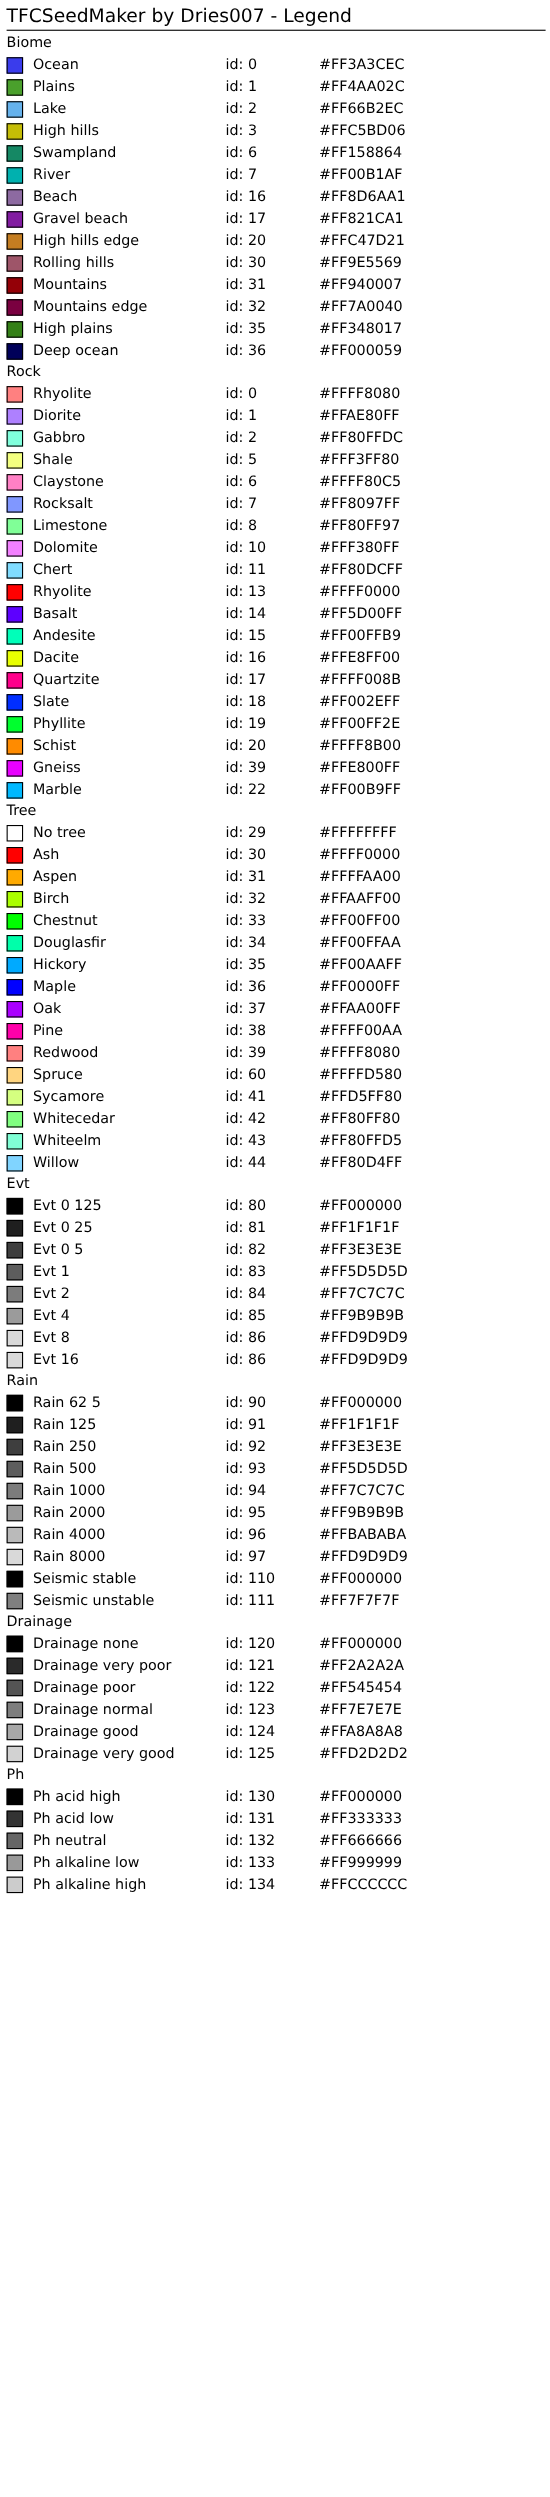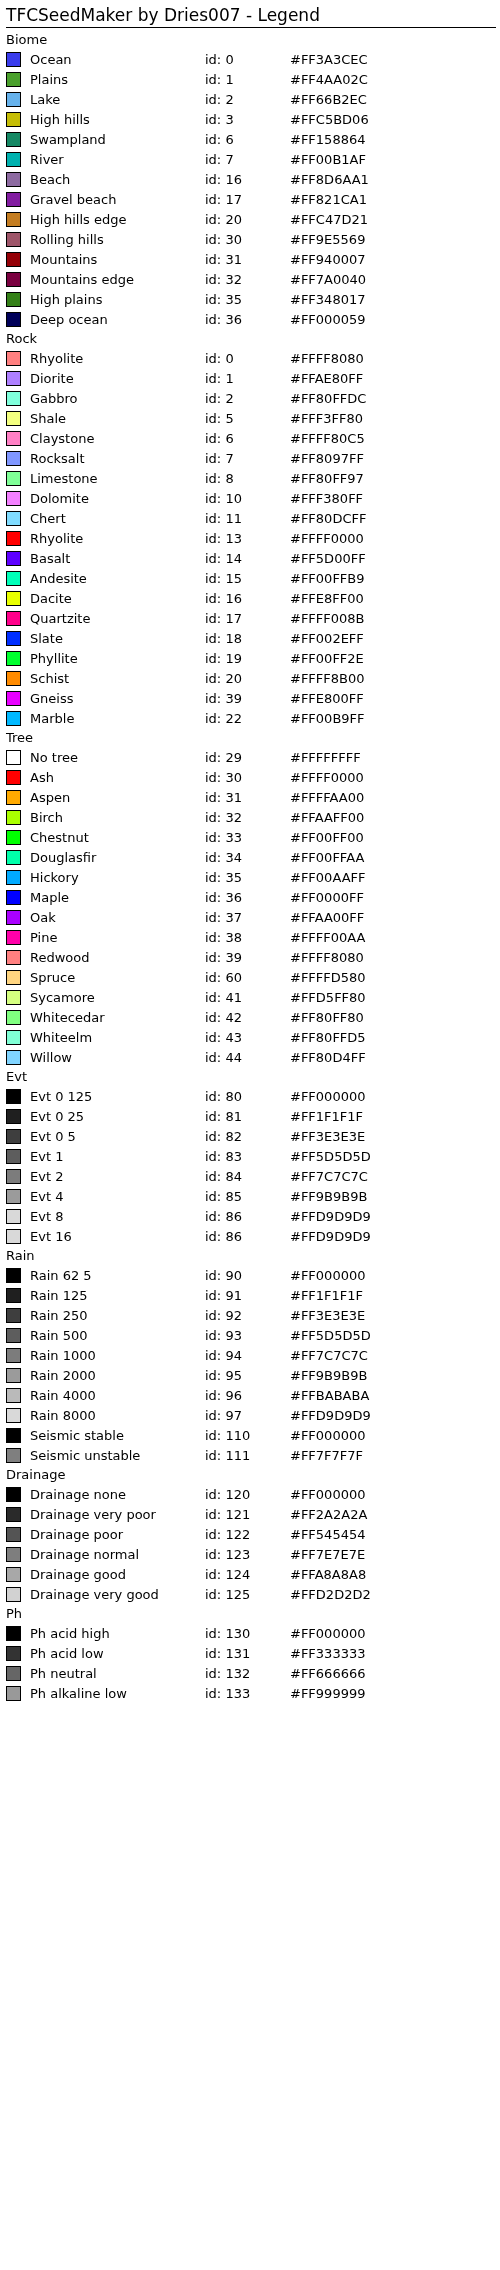--- a/index.html
+++ b/index.html
@@ -564,15 +564,21 @@
           <div class="row-label">Ph neutral</div>
           <div class="row-id">id: 132</div>
           <div class="row-hex">#FF666666</div>
         </div>
         <div class="row">
           <div class="swatch" style="background-color: rgb(153, 153, 153);"></div>
           <div class="row-label">Ph alkaline low</div>
           <div class="row-id">id: 133</div>
           <div class="row-hex">#FF999999</div>
         </div>
+        <div class="row">
+          <div class="swatch" style="background-color: rgb(204, 204, 204);"></div>
+          <div class="row-label">Ph alkaline high</div>
+          <div class="row-id">id: 134</div>
+          <div class="row-hex">#FFCCCCCC</div>
+        </div>
       </div>
     </div>
 </div>
 
 </body></html>

